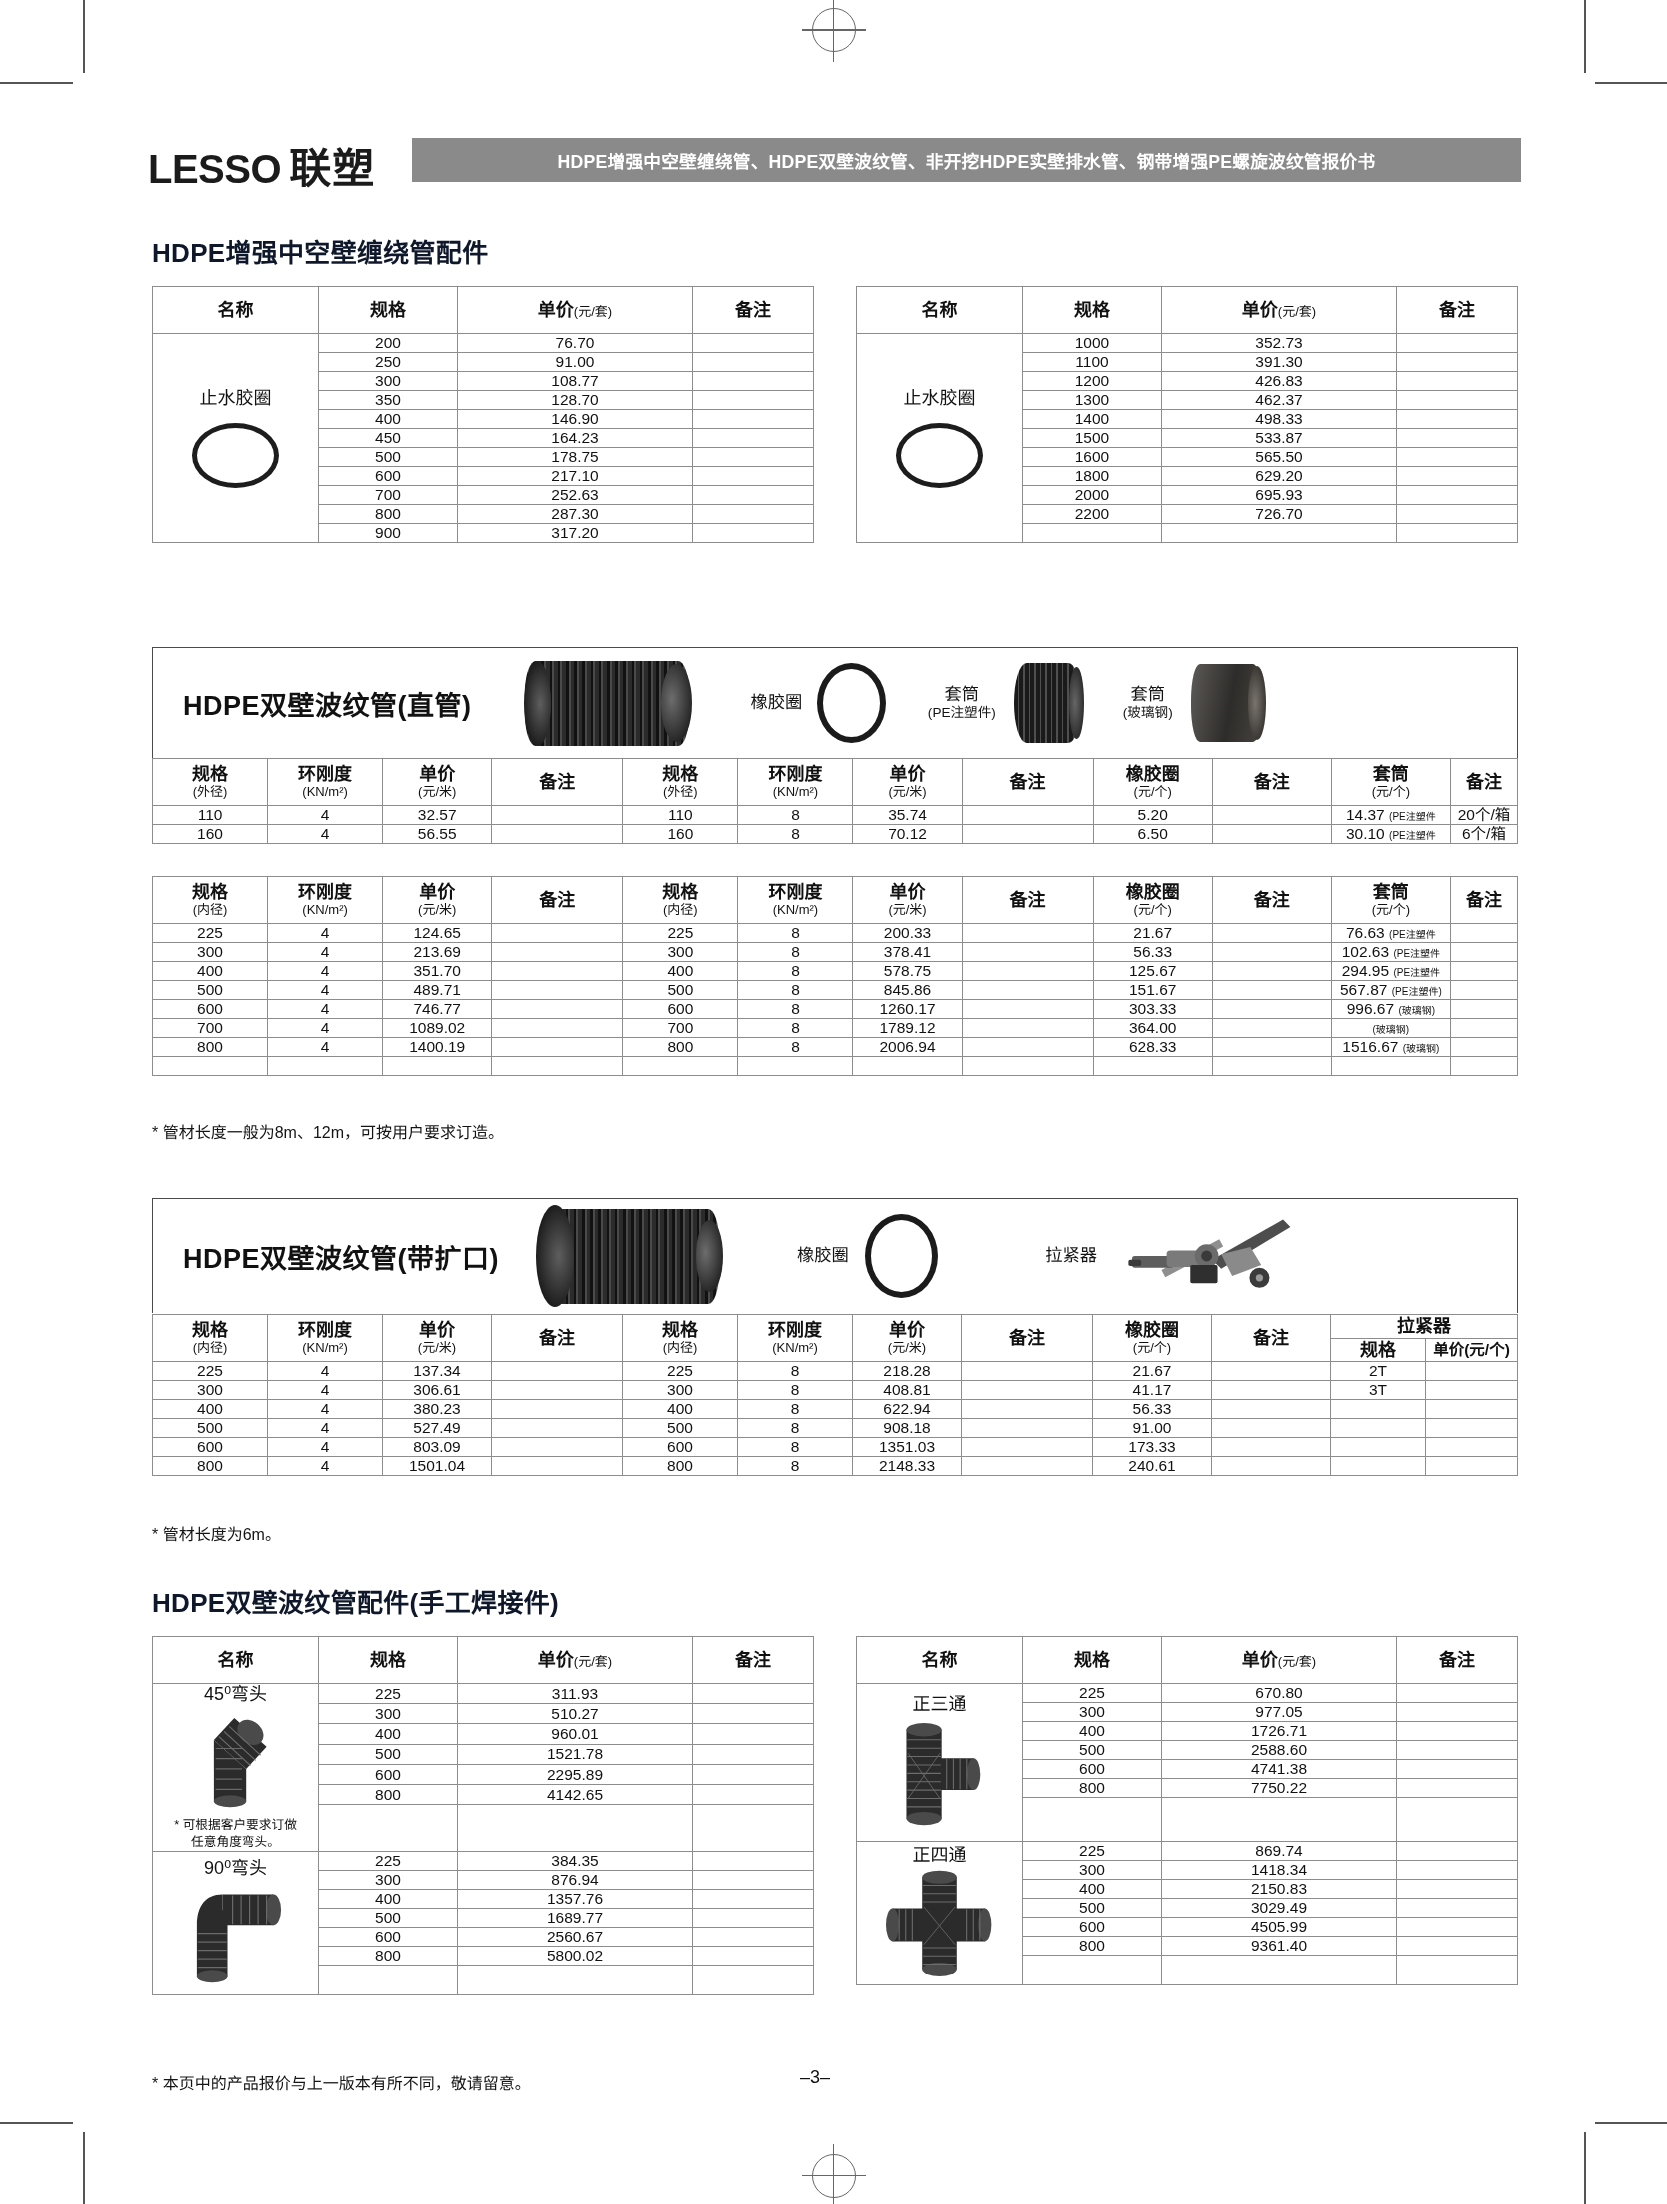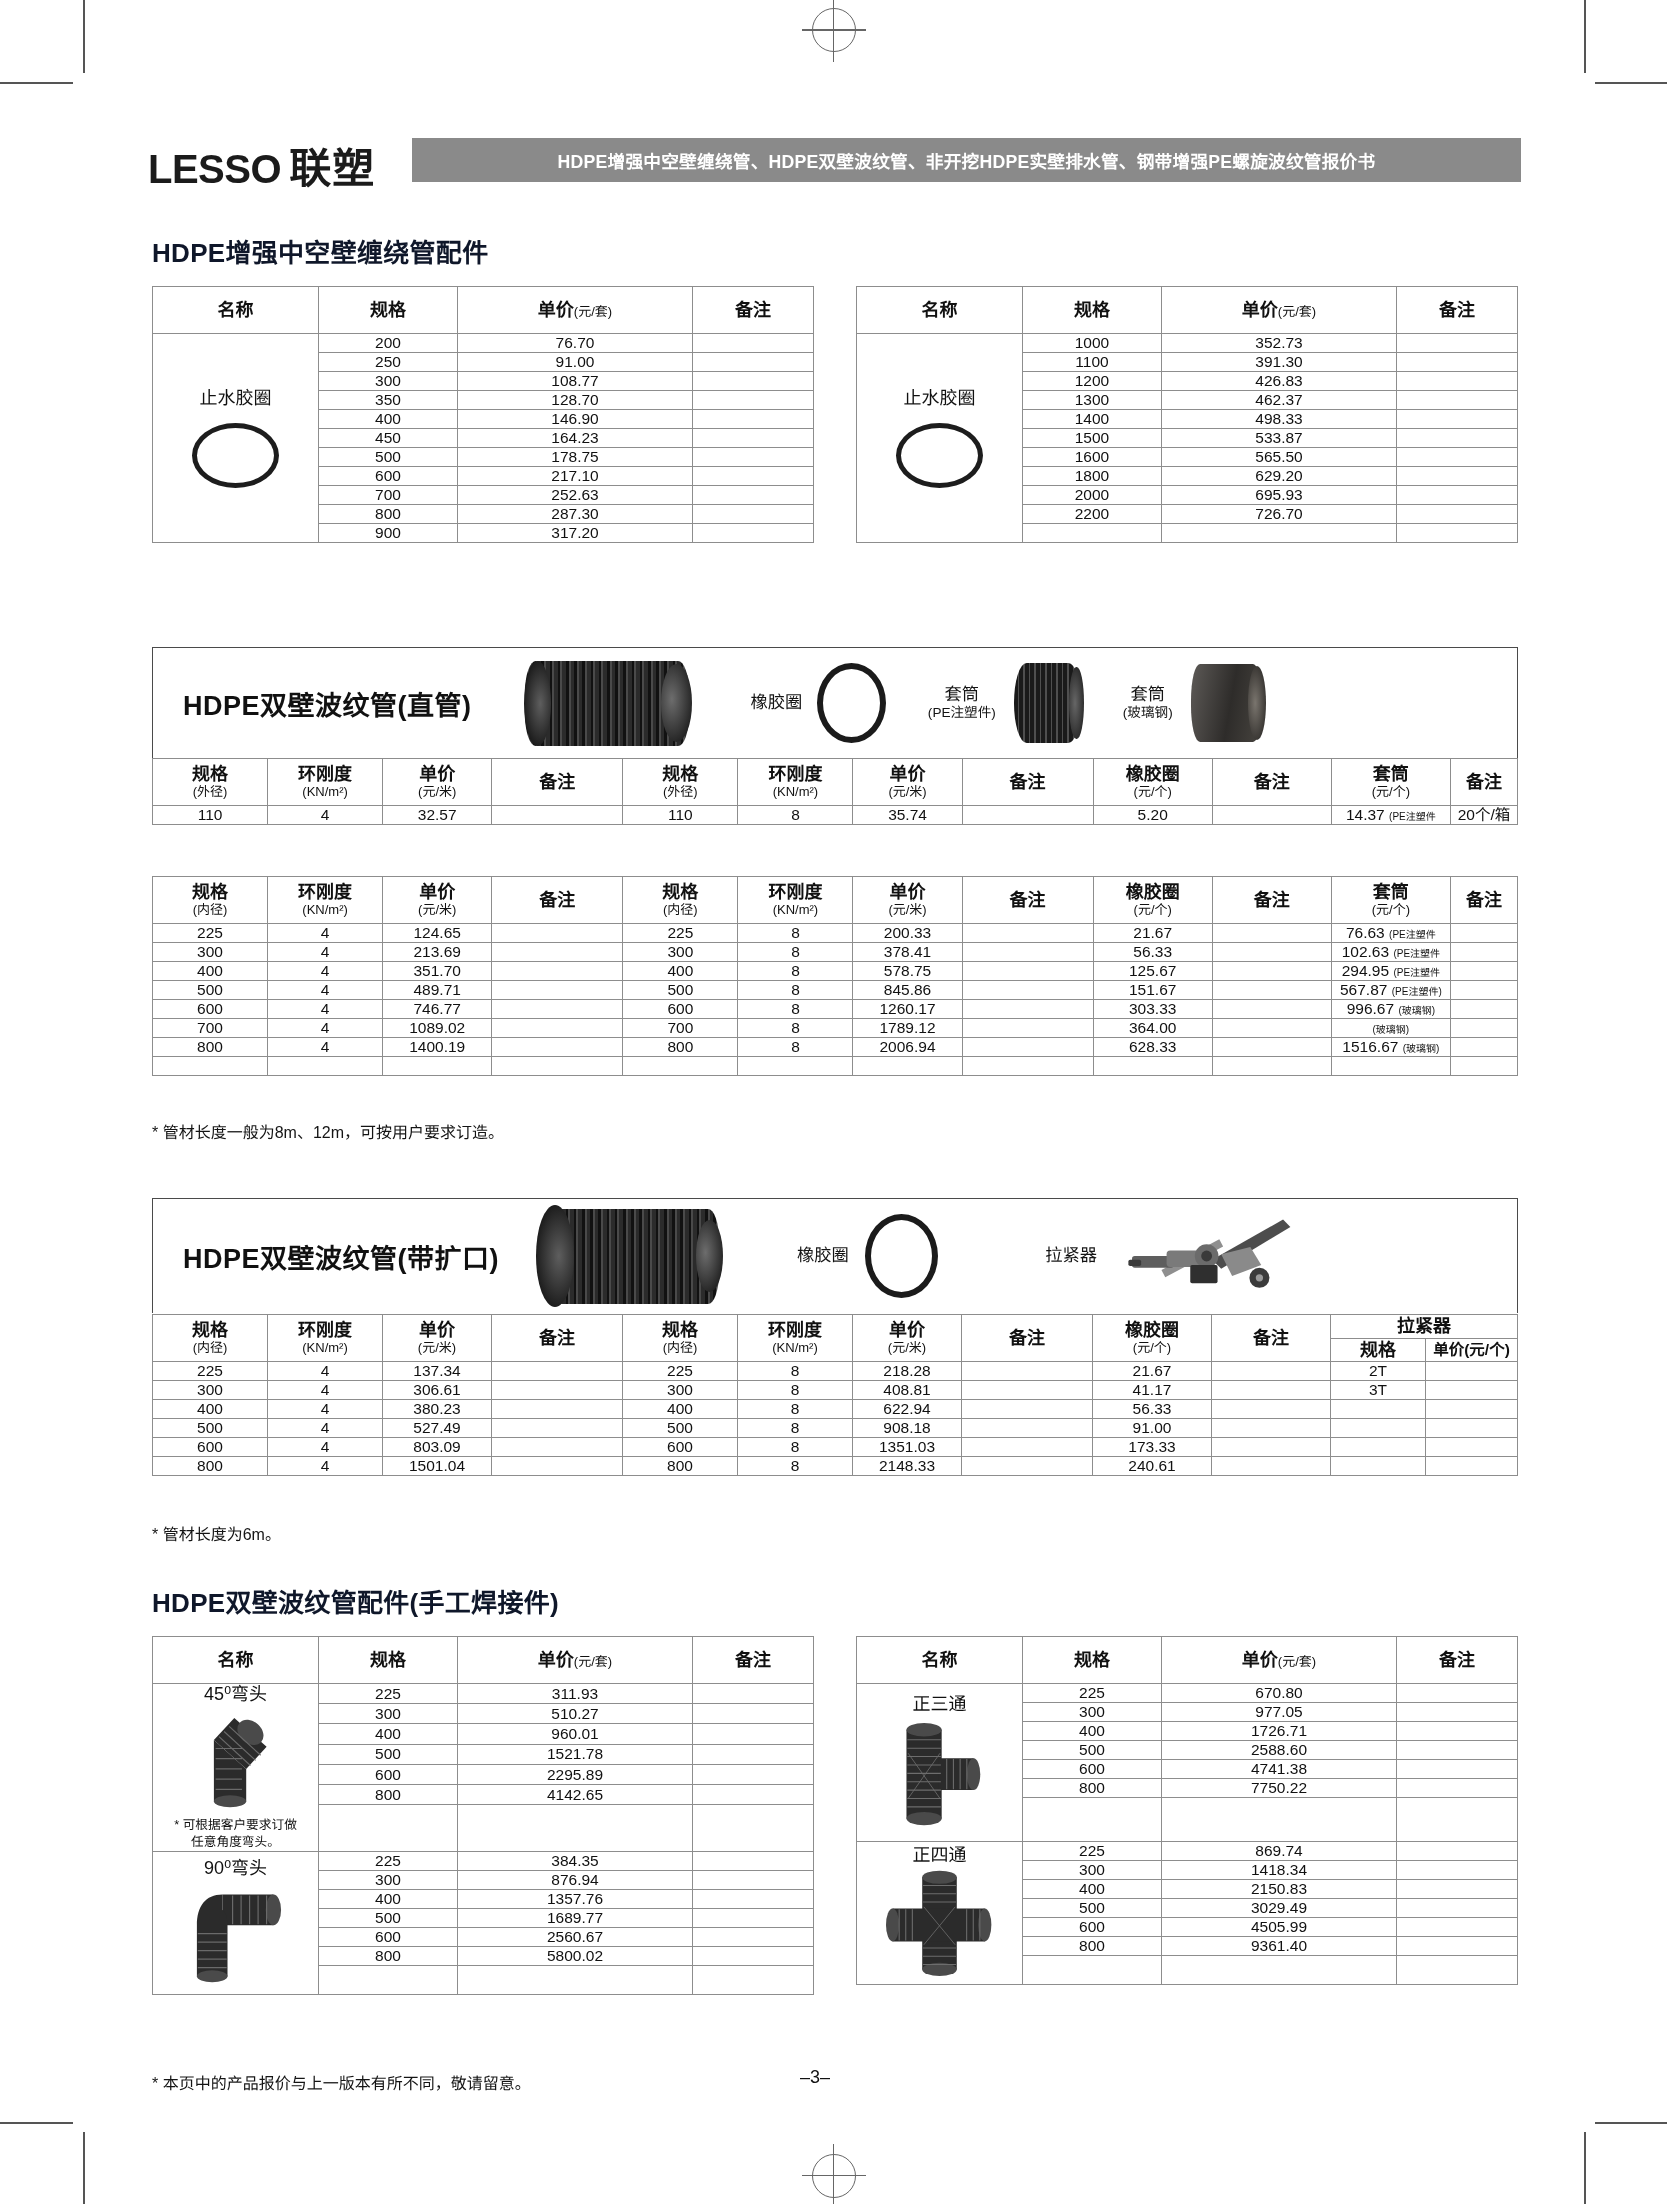--- a/index.html
+++ b/index.html
@@ -383,20 +383,34 @@
         <td></td>
         <td>110</td>
         <td>8</td>
         <td>35.74</td>
         <td></td>
         <td>5.20</td>
         <td></td>
         <td><span>14.37</span> <span style="font-size:10px">(PE注塑件</span></td>
         <td>20个/箱</td>
       </tr>
+      <tr>
+        <td>160</td>
+        <td>4</td>
+        <td>56.55</td>
+        <td></td>
+        <td>160</td>
+        <td>8</td>
+        <td>70.12</td>
+        <td></td>
+        <td>6.50</td>
+        <td></td>
+        <td><span>30.10</span> <span style="font-size:10px">(PE注塑件</span></td>
+        <td>6个/箱</td>
+      </tr>
     </tbody>
   </table>
 
   
   <table class="t outer" style="left:152px;top:876px;width:1366px;">
     <colgroup>
         <col style="width:115px">
         <col style="width:115px">
         <col style="width:109px">
         <col style="width:131px">

